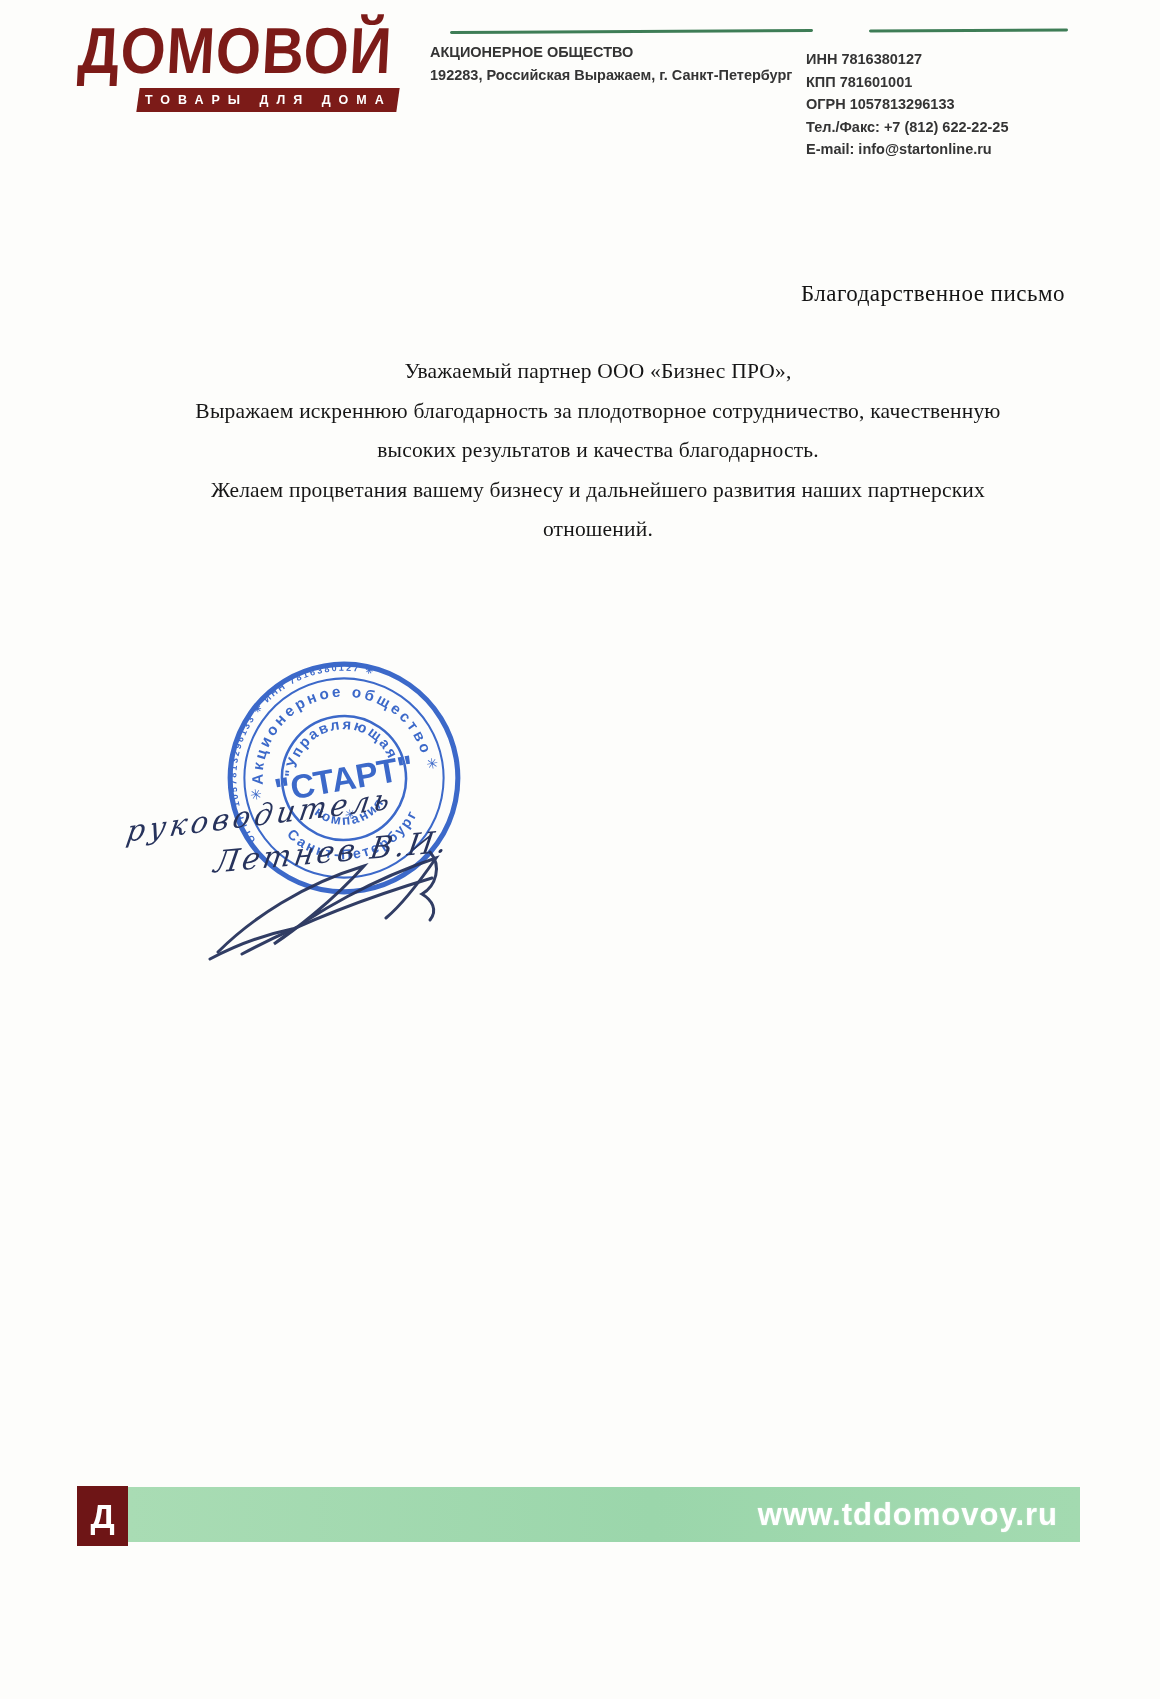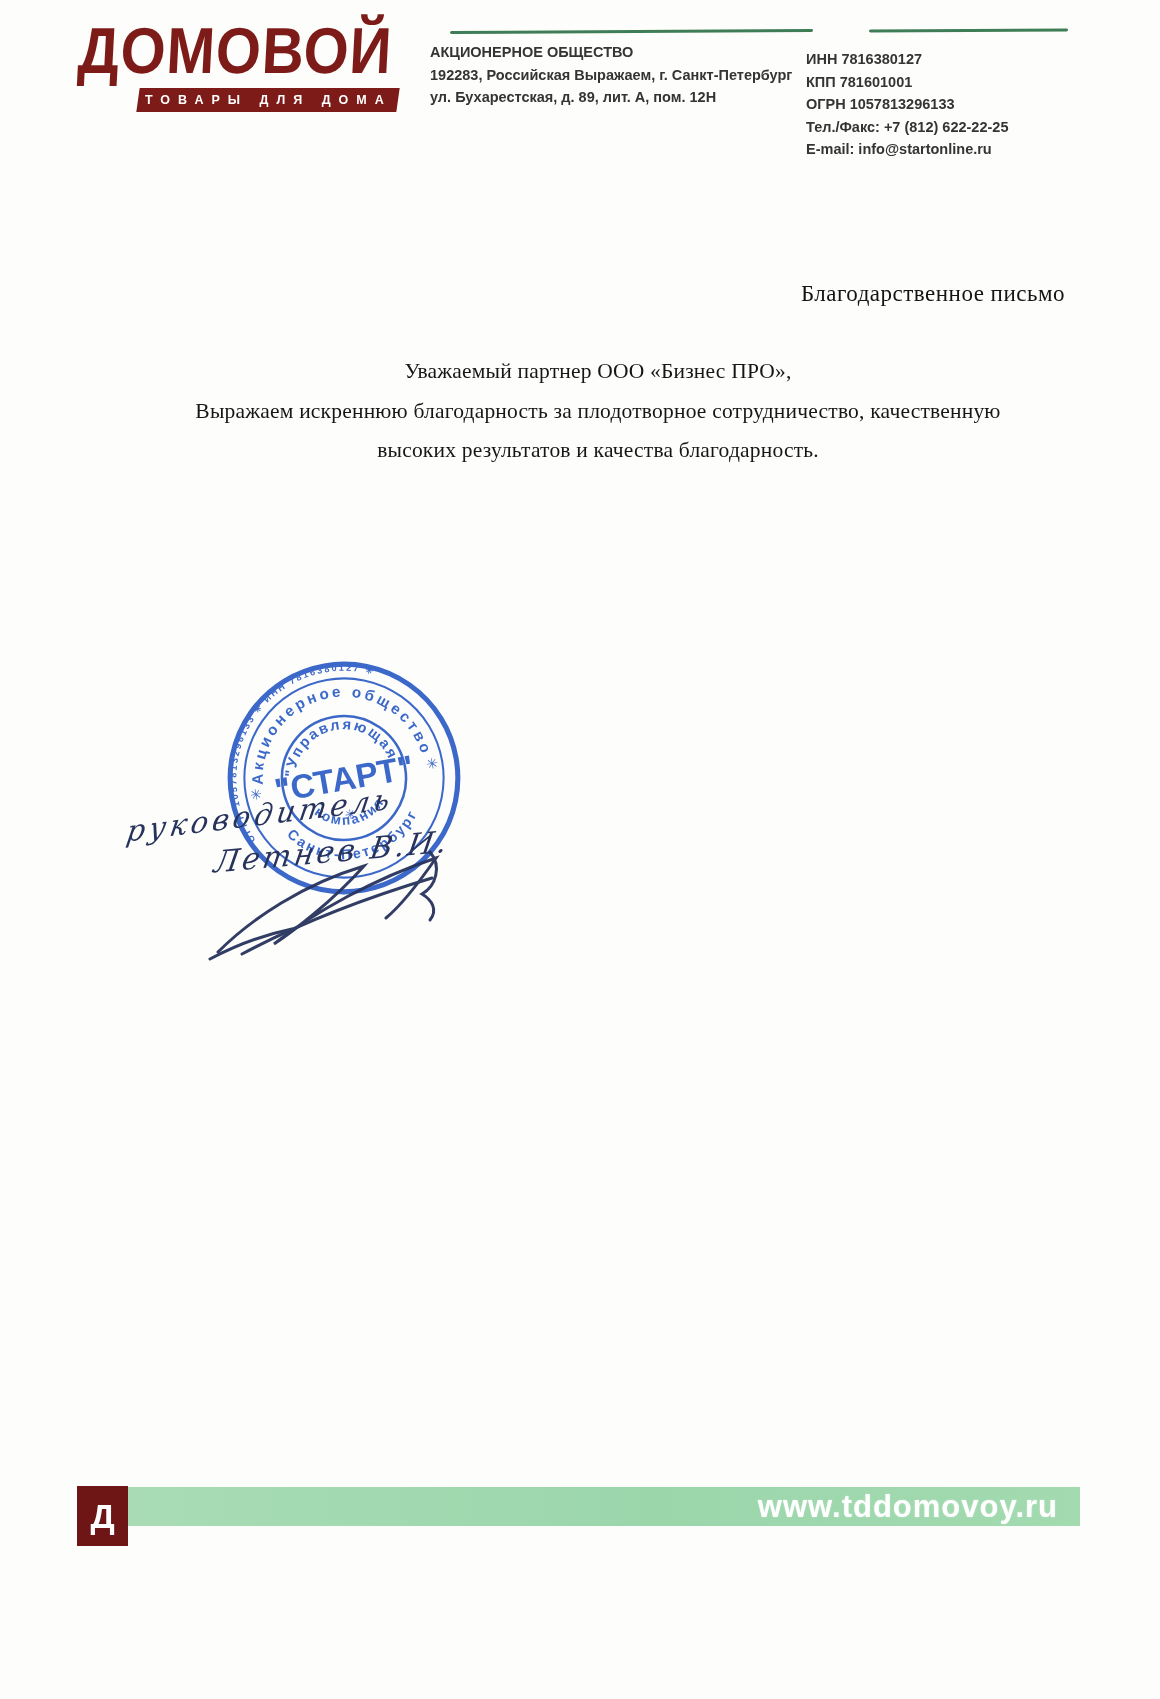--- a/index.html
+++ b/index.html
@@ -39,21 +39,21 @@
   
   .hw{position:absolute;color:#27335c;font-family:"DejaVu Serif",serif;font-style:italic;white-space:nowrap;}
   .hw1{left:126px;top:798px;font-size:29px;letter-spacing:4px;transform:rotate(-7deg) skewX(-16deg);}
   .hw2{left:214px;top:834px;font-size:30px;letter-spacing:3px;transform:rotate(-5deg) skewX(-14deg);}
   .paraph{position:absolute;left:180px;top:820px;width:290px;height:160px;}
 
   
   .f-square{position:absolute;left:77px;top:1486px;width:51px;height:60px;background:#6e1516;
             display:flex;align-items:center;justify-content:center;}
   .f-square span{color:#fff;font-weight:900;font-size:34px;line-height:1;}
-  .f-bar{position:absolute;left:128px;top:1487px;width:952px;height:39px;
+  .f-bar{position:absolute;left:128px;top:1487px;width:952px;height:55px;
          background:linear-gradient(90deg,#a9dcb4,#9bd6ab 55%,#a3dab0);
          display:flex;align-items:center;justify-content:flex-end;}
   .f-bar span{color:#fff;font-weight:800;font-size:31px;letter-spacing:1px;padding-right:22px;
               text-shadow:0 0 2px rgba(255,255,255,.4);}
 </style>
 </head>
 <body>
 
 <div class="page">
 
@@ -63,37 +63,38 @@
       <span>ТОВАРЫ ДЛЯ ДОМА</span>
     </div>
   </div>
 
   <div class="hline hline1"></div>
   <div class="hline hline2"></div>
 
   <div class="hblock center">
     <div>АКЦИОНЕРНОЕ ОБЩЕСТВО</div>
     <div>192283, Российская Выражаем, г. Санкт-Петербург</div>
-    <div>ул. Бухарестская, д. 89, лит. А, пом. 12Н</div>
   </div>
 
   <div class="hblock right">
     <div>ИНН 7816380127</div>
     <div>КПП 781601001</div>
     <div>ОГРН 1057813296133</div>
     <div>Тел./Факс: +7 (812) 622-22-25</div>
     <div>E-mail: info@startonline.ru</div>
   </div>
 
   <div class="title">Благодарственное письмо</div>
 
   <div class="bodytext">
     <span class="bl">Уважаемый партнер ООО «Бизнес ПРО»,</span>
     <span class="bl">Выражаем искреннюю благодарность за плодотворное сотрудничество, качественную</span>
     <span class="bl">высоких результатов и качества благодарность.</span>
+    <span class="bl">Желаем процветания вашему бизнесу и дальнейшего развития наших партнерских</span>
+    <span class="bl">отношений.</span>
   </div>
 
   <div class="stamp">
     <svg viewBox="0 0 244 244">
       <defs>
         <path id="arc-outer" d="M 35,183 A 106,106 0 1 1 209,183" fill="none"></path>
         <path id="arc-ring-top" d="M 42,122 A 80,80 0 0 1 202,122" fill="none"></path>
         <path id="arc-ring-bottom" d="M 42,122 A 80,80 0 0 0 202,122" fill="none"></path>
         <path id="arc-inner-top" d="M 74,122 A 48,48 0 0 1 170,122" fill="none"></path>
         <path id="arc-inner-bottom" d="M 76,122 A 46,46 0 0 0 168,122" fill="none"></path>

